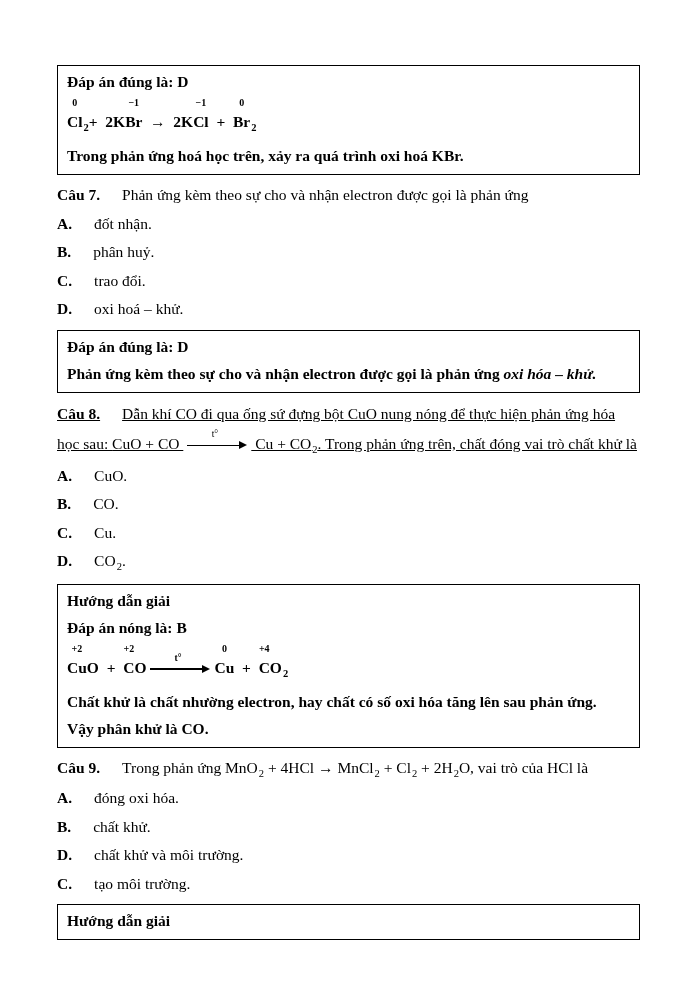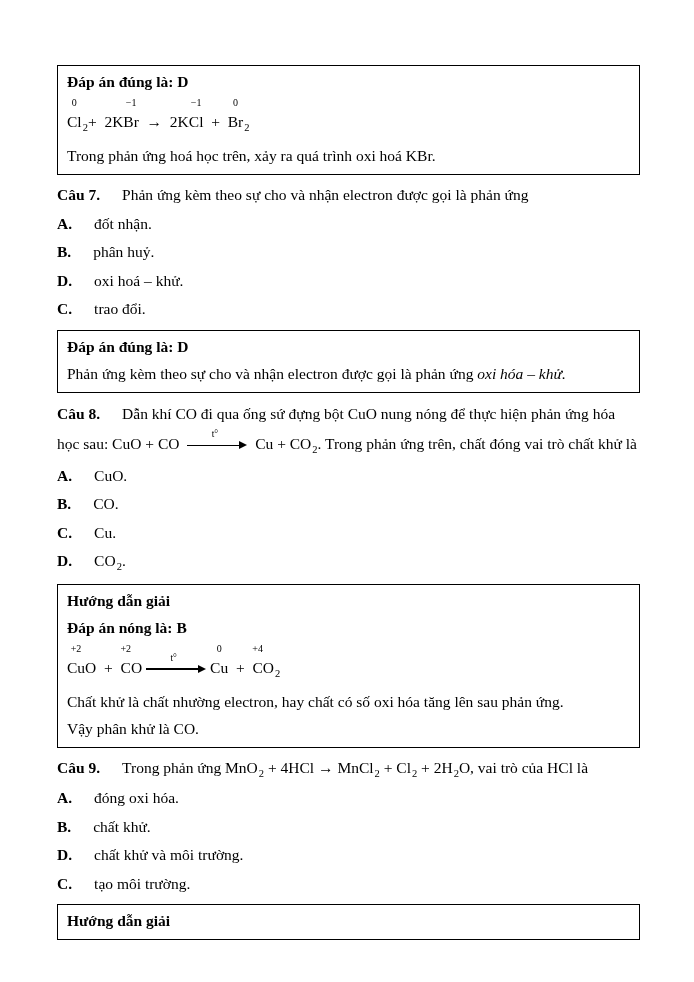--- a/index.html
+++ b/index.html
@@ -17,22 +17,22 @@
     left: 57px; top: 65px;
     width: 583px;
   }
   .box {
     border: 1.5px solid #000;
     padding: 2px 9px 5px 9px;
     margin: 6px 0;
   }
   .box:first-child { margin-top: 0; }
   p.line { margin: 0; line-height: 28.5px; }
-  .box p.line { line-height: 27px; }
-  p.q8-para { line-height: 30.5px; }
+  .box p.line { line-height: 27px; font-weight: bold; }
+  p.q8-para { line-height: 30.5px; text-decoration: underline; }
   b.q-label, b.opt-label { margin-right: 22px; }
   i { font-style: italic; }
 
   
   p.eq-line {
     line-height: 18px;
     padding-top: 13px;
     padding-bottom: 5px;
     margin: 0;
   }
@@ -70,22 +70,22 @@
     <p class="line"><b>Đáp án đúng là: D</b></p>
     <p class="line eq-line"><span class="eq-stack"><span class="eq-top">0</span><span class="eq-base">Cl</span></span><span class="eq-sub">2</span><span class="eq-t">+  2K</span><span class="eq-stack"><span class="eq-top">−1</span><span class="eq-base">Br</span></span><span class="eq-t">  →  2K</span><span class="eq-stack"><span class="eq-top">−1</span><span class="eq-base">Cl</span></span><span class="eq-t">  +  </span><span class="eq-stack"><span class="eq-top">0</span><span class="eq-base">Br</span></span><span class="eq-sub">2</span></p>
     <p class="line">Trong phản ứng hoá học trên, xảy ra quá trình oxi hoá KBr.</p>
   </div>
 
   <p class="line">
     <b class="q-label">Câu 7.</b><span>Phản ứng kèm theo sự cho và nhận electron được gọi là phản ứng</span>
   </p>
   <p class="line"><b class="opt-label">A.</b><span>đốt nhận.</span></p>
   <p class="line"><b class="opt-label">B.</b><span>phân huỷ.</span></p>
+  <p class="line"><b class="opt-label">C.</b><span>trao đổi.</span></p>
   <p class="line"><b class="opt-label">D.</b><span>oxi hoá – khử.</span></p>
-  <p class="line"><b class="opt-label">C.</b><span>trao đổi.</span></p>
 
   <div class="box">
     <p class="line"><b>Đáp án đúng là: D</b></p>
     <p class="line"><span>Phản ứng kèm theo sự cho và nhận electron được gọi là phản ứng </span><i>oxi hóa – khử.</i></p>
   </div>
 
   <p class="line q8-para">
     <b class="q-label">Câu 8.</b><span>Dẫn khí CO đi qua ống sứ đựng bột CuO nung nóng để thực hiện phản ứng hóa học sau: </span><span class="eq-inline"><span class="eq-t">CuO + CO </span><span class="eq-arrow">
           <span class="shaft"></span>
           <span class="head"></span>

